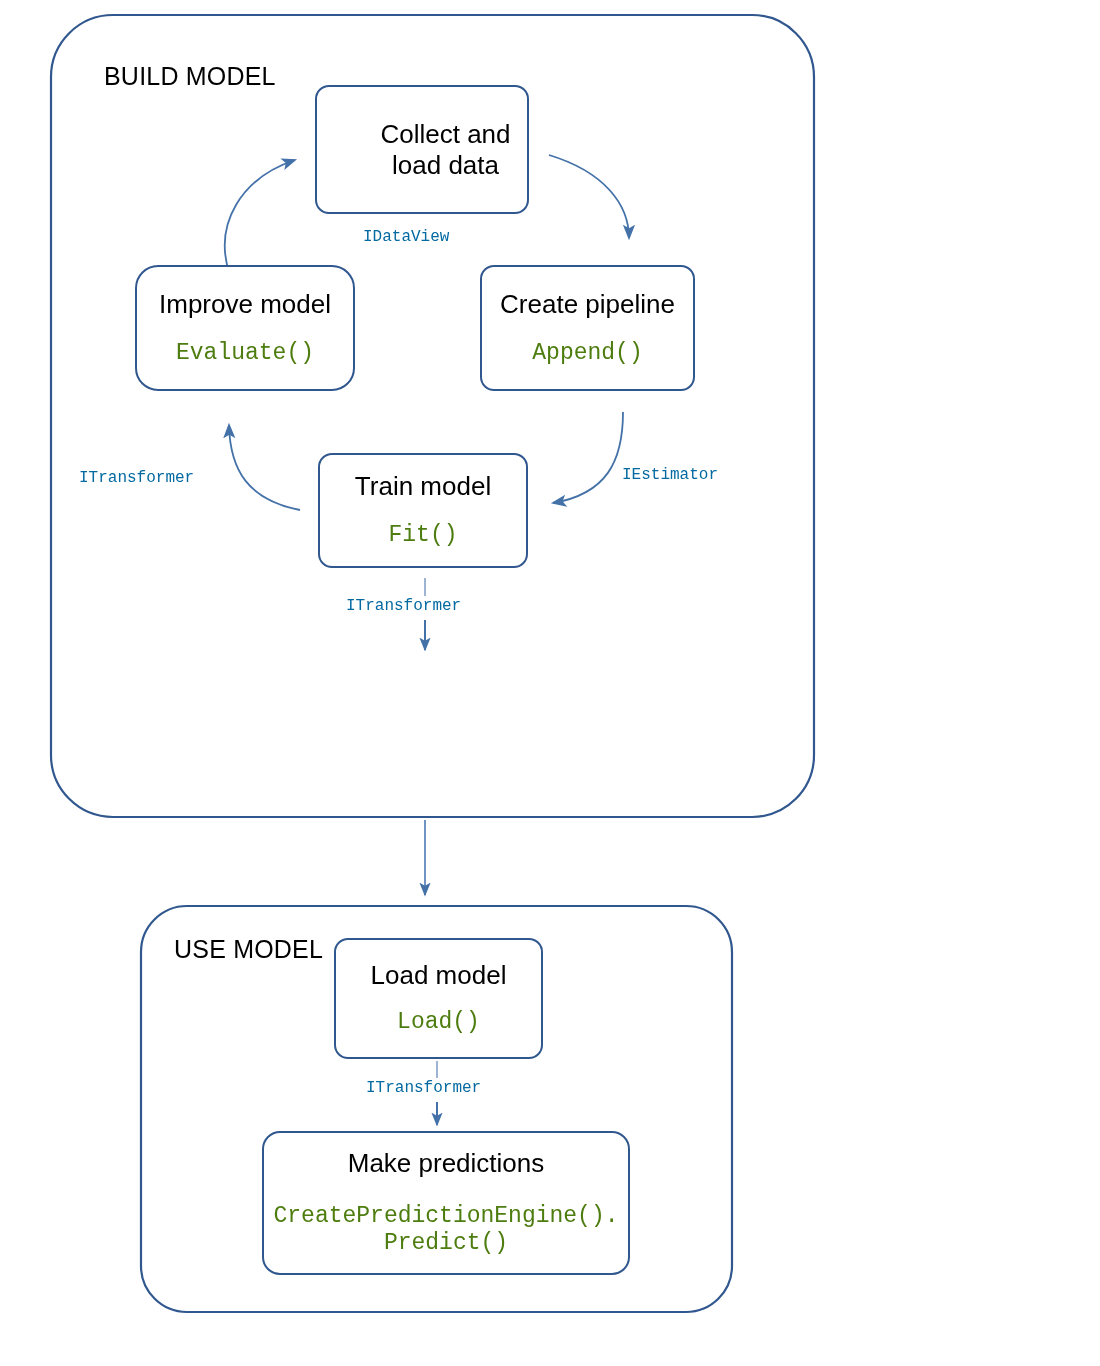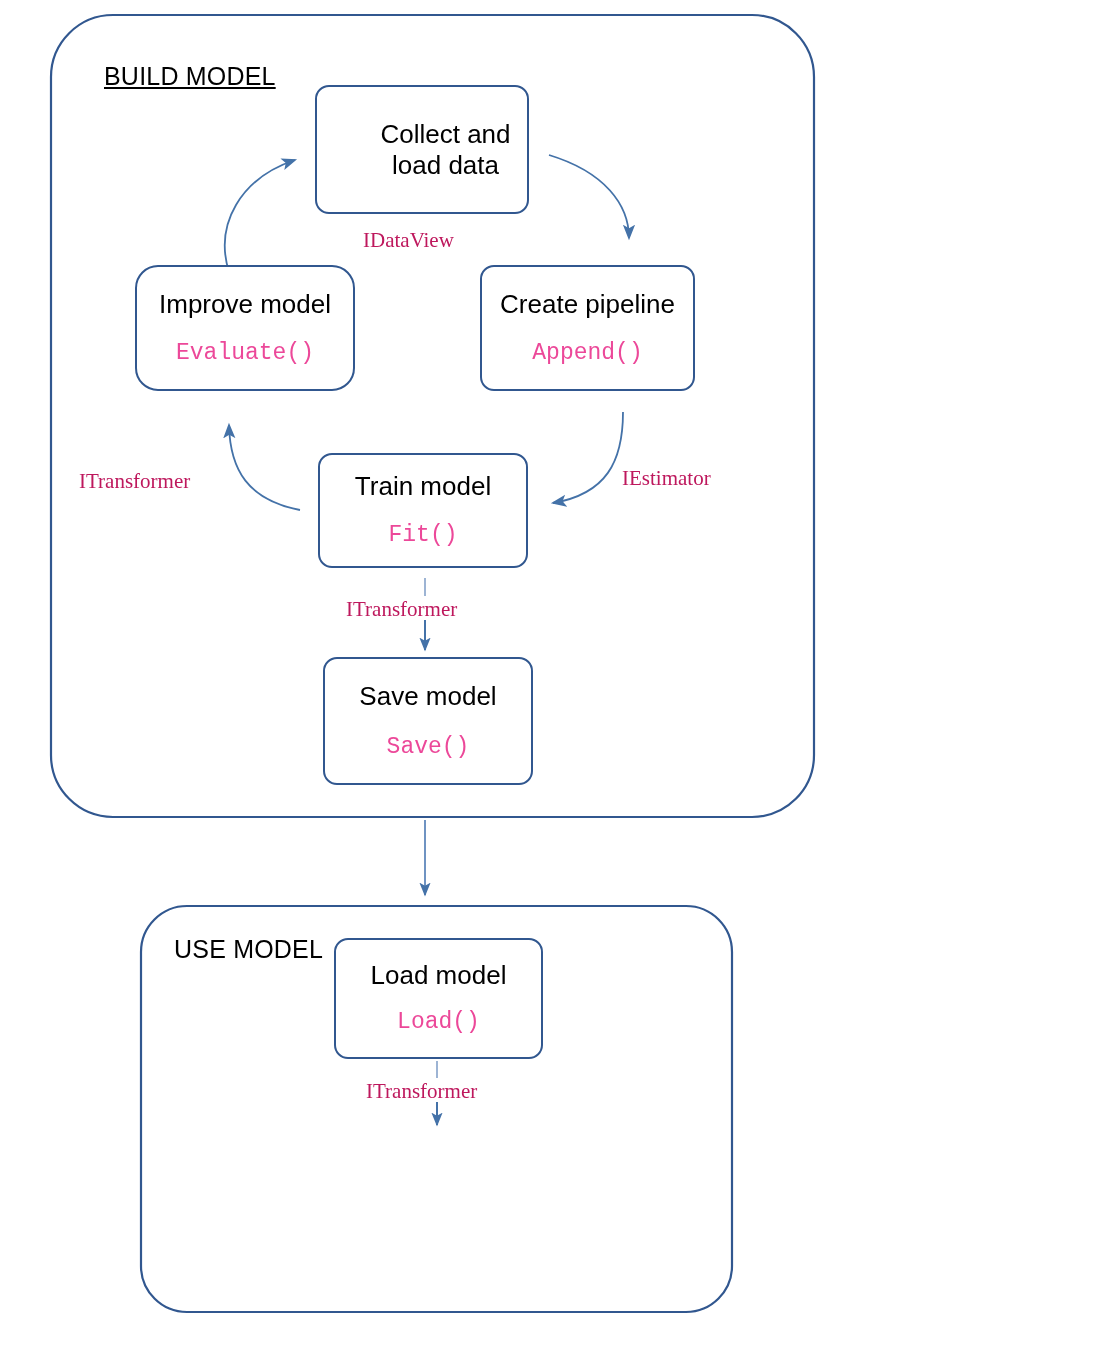--- a/index.html
+++ b/index.html
@@ -47,30 +47,30 @@
   .node-title {
     font-family: "Liberation Sans", sans-serif;
     font-size: 26px;
     color: #000000;
     line-height: 1.18;
     padding: 0 8px;
   }
   .node-api {
     font-family: "Liberation Mono", monospace;
     font-size: 23px;
-    color: #ec4899;
+    color: #4d7c0f;
     line-height: 1.2;
     white-space: pre-line;
     padding: 0 6px;
   }
   .edge-label {
     position: absolute;
-    font-family: Liberation Serif, serif;
-    font-size: 21px;
-    color: #be185d;
+    font-family: Liberation Mono, monospace;
+    font-size: 16px;
+    color: #0369a1;
     white-space: nowrap;
   }
 </style>
 </head>
 <body>
 
 <div id="canvas">
 
   <svg id="diagram-svg" viewBox="0 0 1100 1366">
     <defs>
@@ -96,21 +96,21 @@
 
     <line x1="425" y1="578" x2="425" y2="596" stroke="#9db4d4" stroke-width="2"></line>
     <line x1="425" y1="620" x2="425" y2="650" stroke="#4472a8" stroke-width="2" marker-end="url(#arrowhead)"></line>
 
     <line x1="425" y1="820" x2="425" y2="895" stroke="#6f93c2" stroke-width="2" marker-end="url(#arrowhead)"></line>
 
     <line x1="437" y1="1061" x2="437" y2="1078" stroke="#9db4d4" stroke-width="2"></line>
     <line x1="437" y1="1102" x2="437" y2="1125" stroke="#4472a8" stroke-width="2" marker-end="url(#arrowhead)"></line>
   </svg>
 
-  <div class="grp-label" style="left:104px; top:62px;text-decoration:underline;">BUILD MODEL</div>
+  <div class="grp-label" style="left:104px; top:62px;">BUILD MODEL</div>
 
   <div class="grp-label" style="left:174px; top:935px;">USE MODEL</div>
 
   <div class="node" style="left:315px; top:85px; width:214px; height:129px;padding-left:47px;">
     <div class="node-title">Collect and load data</div>
   </div>
 
   <div class="node" style="left:480px; top:265px; width:215px; height:126px;">
     <div class="node-title" style="margin-bottom:20px;">Create pipeline</div>
     <div class="node-api">Append()</div>
@@ -119,30 +119,31 @@
   <div class="node" style="left:318px; top:453px; width:210px; height:115px;">
     <div class="node-title" style="margin-bottom:20px;">Train model</div>
     <div class="node-api">Fit()</div>
   </div>
 
   <div class="node" style="left:135px; top:265px; width:220px; height:126px;border-radius:23px;">
     <div class="node-title" style="margin-bottom:20px;">Improve model</div>
     <div class="node-api">Evaluate()</div>
   </div>
 
-  <div class="node" style="left:323px; top:657px; width:210px; height:128px;">
-    <div class="node-title" style="margin-bottom:22px;">Save model</div>
-    <div class="node-api">Save()</div>
-  </div>
 
   <div class="node" style="left:334px; top:938px; width:209px; height:121px;">
     <div class="node-title" style="margin-bottom:18px;">Load model</div>
     <div class="node-api">Load()</div>
   </div>
 
+  <div class="node" style="left:262px; top:1131px; width:368px; height:144px; border-radius:18px;">
+    <div class="node-title" style="margin-bottom:24px;">Make predictions</div>
+    <div class="node-api" style="text-align:center;">CreatePredictionEngine().
+Predict()</div>
+  </div>
 
   <div class="edge-label" style="left:363px; top:228px;">IDataView</div>
 
   <div class="edge-label" style="left:622px; top:466px;">IEstimator</div>
 
   <div class="edge-label" style="left:79px; top:469px;">ITransformer</div>
 
   <div class="edge-label" style="left:346px; top:597px;">ITransformer</div>
 
   <div class="edge-label" style="left:366px; top:1079px;">ITransformer</div>

